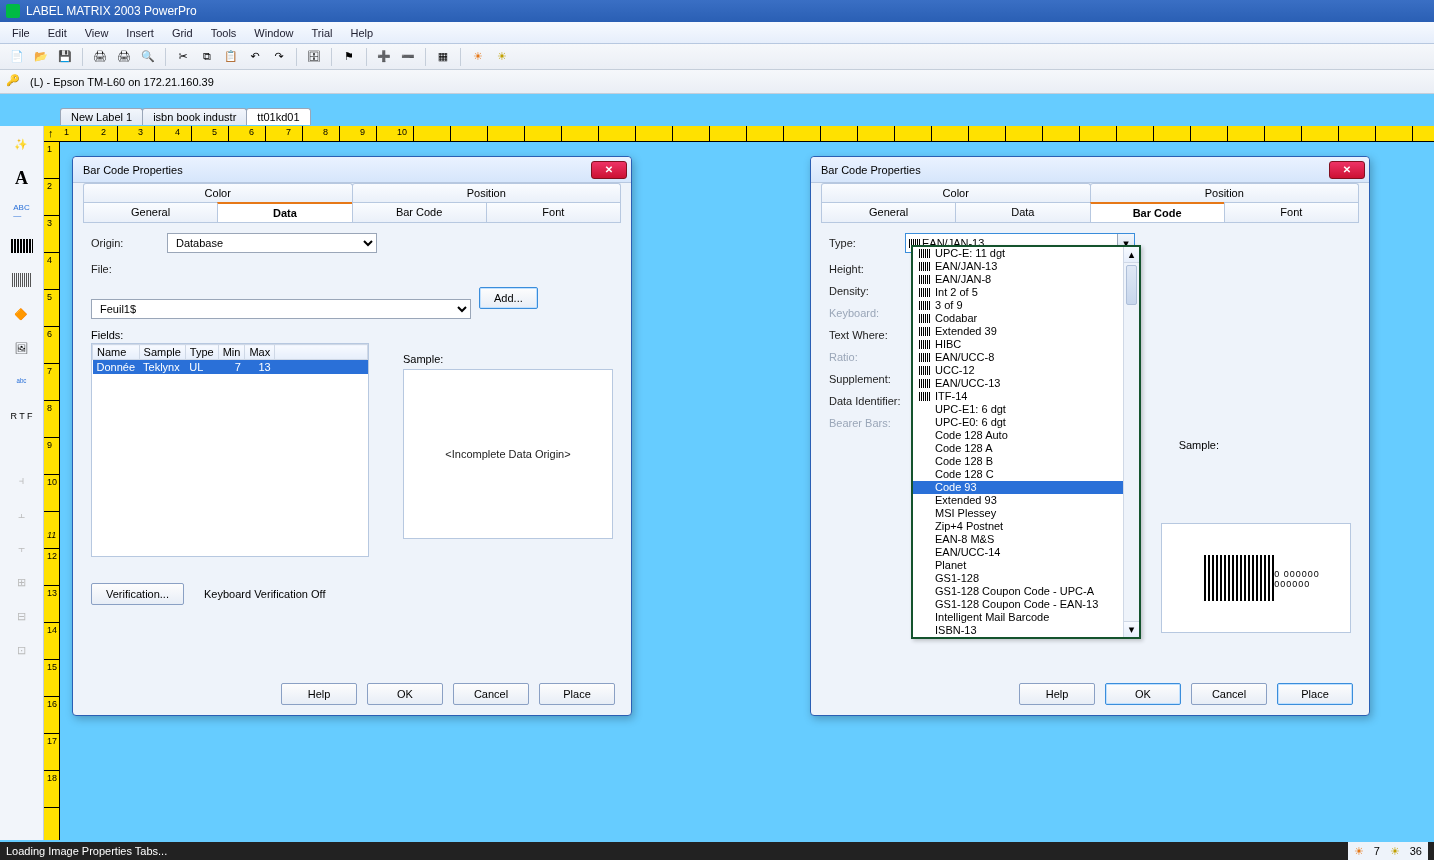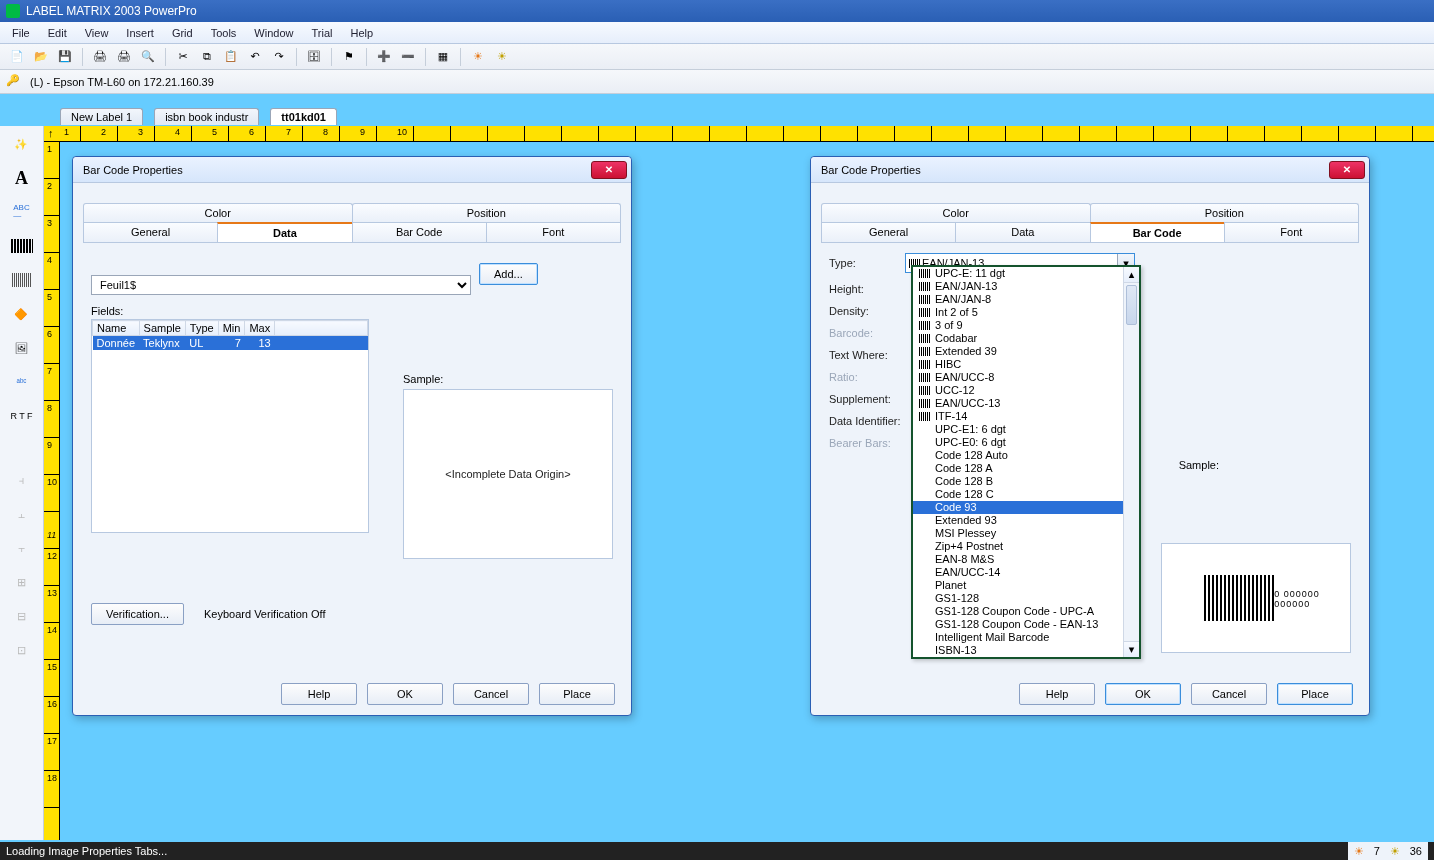--- a/index.html
+++ b/index.html
@@ -15,43 +15,43 @@
 .menubar .mitem { padding: 2px 8px; color: #223; cursor: default; }
 
 .toolbar { height: 26px; background: linear-gradient(#f6f8fb,#eaeef5); border-bottom: 1px solid #c5ceda; display: flex; align-items: center; padding: 0 6px; gap: 2px; }
 .tb-btn { width: 22px; height: 20px; display:flex;align-items:center;justify-content:center; border:1px solid transparent; }
 .tb-sep { width:1px; height:18px; background:#c5ceda; margin:0 4px;}
 
 .infobar { height:24px; background:linear-gradient(#f6f8fb,#eaeef5); border-bottom:1px solid #c5ceda; display:flex; align-items:center; padding:0 6px; gap:8px;}
 .infobar .key-icon{width:16px;height:16px;}
 
 
-.doctabs { position:absolute; left:60px; top:108px; display:flex; gap:12px; z-index:2;}
+.doctabs { position:absolute; left:60px; top:108px; display:flex; gap:0; z-index:2;}
 .doctab { padding:2px 10px; border:1px solid #9aa6b8; border-bottom:none; background:linear-gradient(#f2f6fc,#e0e8f4); margin-right:-1px; border-radius:3px 3px 0 0;}
-.doctab.active { background:#fff; font-weight:bold;}
+.doctab.active { background:#fff; font-weight:normal;}
 
 
 .leftpal { position:absolute; left:0; top:126px; width:44px; bottom:20px; background:#f2f5fa; border-right:1px solid #c5ceda; display:flex; flex-direction:column; align-items:center; gap:10px; padding-top:6px;}
 .leftpal .p-btn{width:30px;height:24px;display:flex;align-items:center;justify-content:center;}
 
 .hruler { position:absolute; left:44px; top:126px; right:0; height:16px; background:repeating-linear-gradient(90deg,#ffe100 0 36px,#000 36px 37px); border-bottom:1px solid #000;}
 .hruler .arrow{position:absolute;left:4px;top:1px;font-weight:bold;}
 .vruler { position:absolute; left:44px; top:142px; width:16px; bottom:20px; background:repeating-linear-gradient(180deg,#ffe100 0 36px,#000 36px 37px); border-right:1px solid #000;}
 .hruler .marks, .vruler .marks { position:absolute; inset:0; }
 .hruler .n{position:absolute; top:1px; font-size:9px;}
 .vruler .n{position:absolute; left:3px; font-size:9px;}
 
 .canvas { position:absolute; left:60px; top:142px; right:0; bottom:20px; background:#66ccff;}
 
 
 .dialog { position:absolute; width:560px; height:560px; background:#eef3fa; border:1px solid #2a5fb4; border-radius:4px; box-shadow:2px 3px 8px rgba(0,0,0,.25);}
 .dlg-title { height:26px; background:linear-gradient(#eaf2ff,#d6e6fb); border-bottom:1px solid #b7c8e0; display:flex;align-items:center;justify-content:space-between;padding:0 4px 0 10px; border-radius:4px 4px 0 0;}
 .dlg-close { width:36px;height:18px;background:linear-gradient(#e36,#c13);border:1px solid #801020;border-radius:3px;color:#fff;display:flex;align-items:center;justify-content:center;font-weight:bold;font-size:10px;}
 
-.tabstrip { margin:20px 10px 0; }
+.tabstrip { margin:0 10px 0; }
 .tabrow { display:flex; }
 .tab { flex:1; text-align:center; padding:3px 0; border:1px solid #b7c8e0; background:linear-gradient(#fafcff,#eaf0f9); margin-left:-1px;}
 .tab:first-child{margin-left:0;}
 .tab.active { background:#fff; border-top:2px solid #e67817; font-weight:bold;}
 .tabrow.top .tab { border-bottom:none; border-radius:3px 3px 0 0;}
 .tabrow.bot .tab { border-radius:0 0 0 0;}
 
 .dlg-body { padding:10px 18px 8px; position:relative; height:452px;}
 .row { display:flex; align-items:center; gap:8px; margin-bottom:10px;}
 .lbl { width:68px; color:#222;}
@@ -233,20 +233,27 @@
       <div class="tab"><span>Position</span></div>
     </div>
     <div class="tabrow bot">
       <div class="tab"><span>General</span></div>
       <div class="tab active"><span>Data</span></div>
       <div class="tab"><span>Bar Code</span></div>
       <div class="tab"><span>Font</span></div>
     </div>
   </div>
   <div class="dlg-body">
+    <div class="row">
+      <span class="lbl">Origin:</span>
+      <select style="width:210px"><option>Database</option></select>
+    </div>
+    <div class="row" style="margin-bottom:2px;">
+      <span class="lbl" style="width:auto">File:</span>
+    </div>
     <div class="row">
       <select class="wide" style="max-width:380px"><option>Feuil1$</option></select>
       <button class="btn primary"><span>Add...</span></button>
     </div>
     <div class="row" style="margin-bottom:2px;">
       <span>Fields:</span>
     </div>
     <div class="fields-grid">
       <table>
         <tbody>
@@ -318,21 +325,21 @@
         <span class="dd">▾</span>
       </div>
     </div>
     <div class="row">
         <span class="lbl">Height:</span>
       </div>
     <div class="row">
         <span class="lbl">Density:</span>
       </div>
     <div class="row">
-        <span class="lbl dis">Barcode:</span>
+        <span class="lbl dis">Keyboard:</span>
       </div>
     <div class="row">
         <span class="lbl">Text Where:</span>
       </div>
     <div class="row">
         <span class="lbl dis">Ratio:</span>
       </div>
     <div class="row">
         <span class="lbl">Supplement:</span>
       </div>

